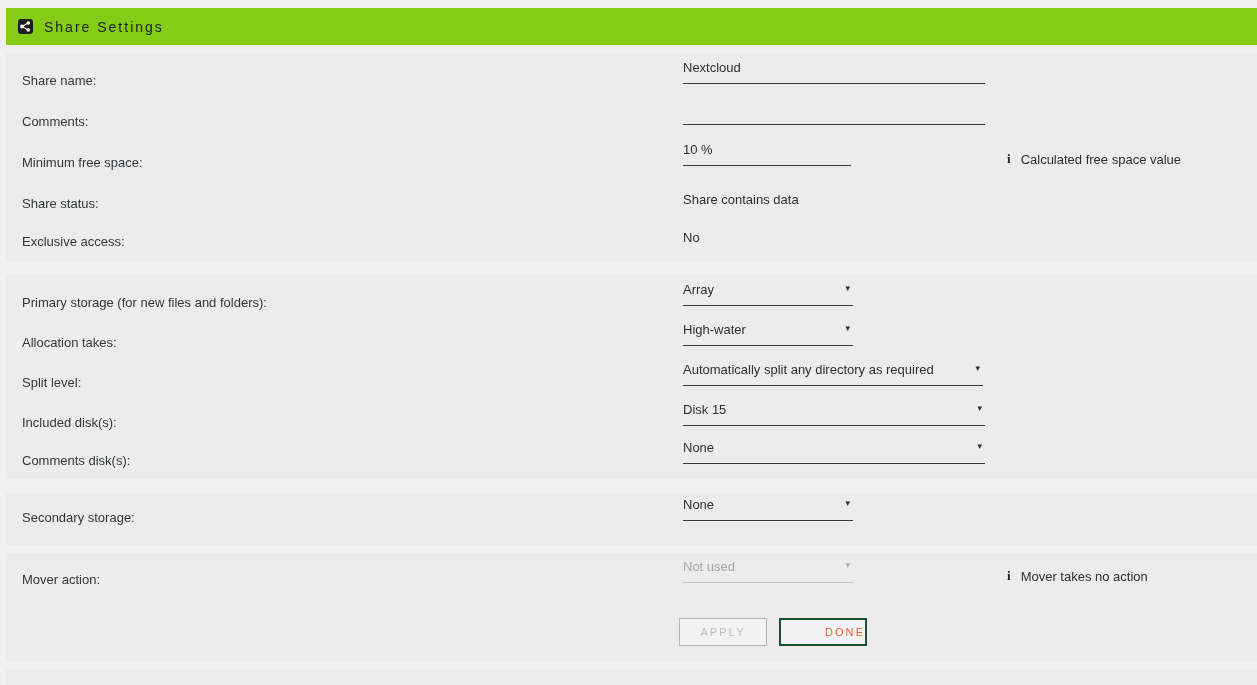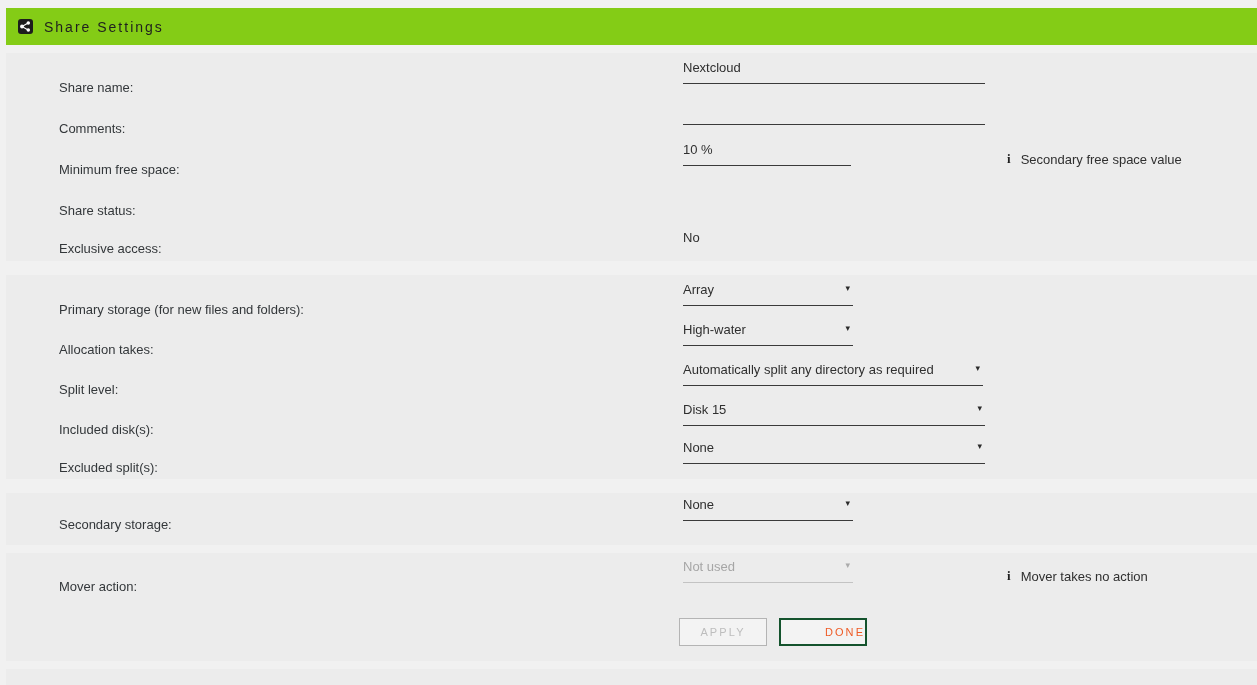--- a/index.html
+++ b/index.html
@@ -67,26 +67,25 @@
 
   .row {
     position: absolute;
     left: 0;
     width: 100%;
     height: 40px;
   }
   .label {
     position: absolute;
     left: 16px;
-    top: 11px;
+    top: 4px;
     line-height: 40px;
     font-size: 13px;
     color: #33373a;
     white-space: nowrap;
-    margin-left: 37px;
   }
   .field {
     position: absolute;
     left: 677px;
     top: 0;
     height: 40px;
   }
 
   
   .uline {
@@ -226,26 +225,29 @@
 
     <div class="row" style="top:86px;">
       <span class="label">Minimum free space:</span>
       <div class="field">
         <div class="uline w168">
           <span class="val">10 %</span>
         </div>
       </div>
       <div class="note">
         <span class="info-icon">i</span>
-        <span class="note-text">Secondary free space value</span>
+        <span class="note-text">Calculated free space value</span>
       </div>
     </div>
 
     <div class="row" style="top:127px;">
       <span class="label">Share status:</span>
+      <div class="field">
+        <span class="statictext">Share contains data</span>
+      </div>
     </div>
 
     <div class="row" style="top:165px;">
       <span class="label">Exclusive access:</span>
       <div class="field">
         <span class="statictext">No</span>
       </div>
     </div>
 
   </div>
@@ -286,21 +288,21 @@
       <span class="label">Included disk(s):</span>
       <div class="field">
         <div class="uline w302">
           <span class="val">Disk 15</span>
           <span class="caret">▾</span>
         </div>
       </div>
     </div>
 
     <div class="row" style="top:162px;">
-      <span class="label">Excluded split(s):</span>
+      <span class="label">Comments disk(s):</span>
       <div class="field">
         <div class="uline w302">
           <span class="val">None</span>
           <span class="caret">▾</span>
         </div>
       </div>
     </div>
 
   </div>
 

